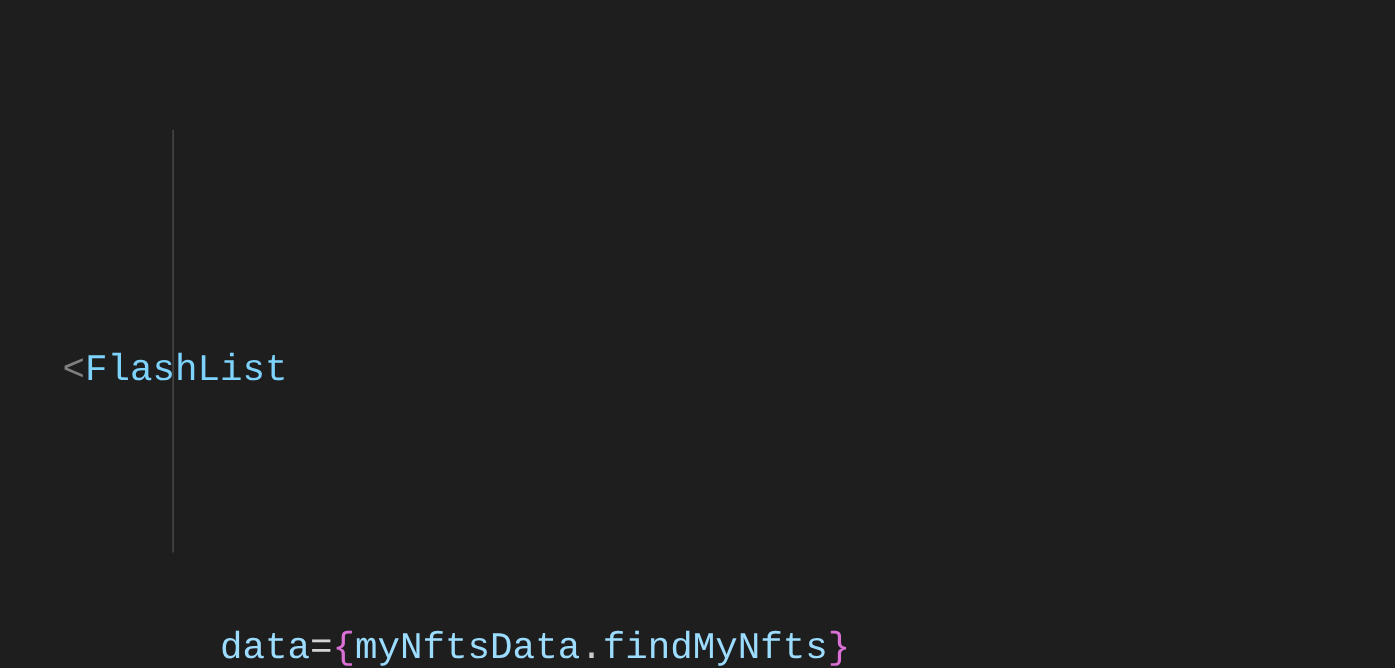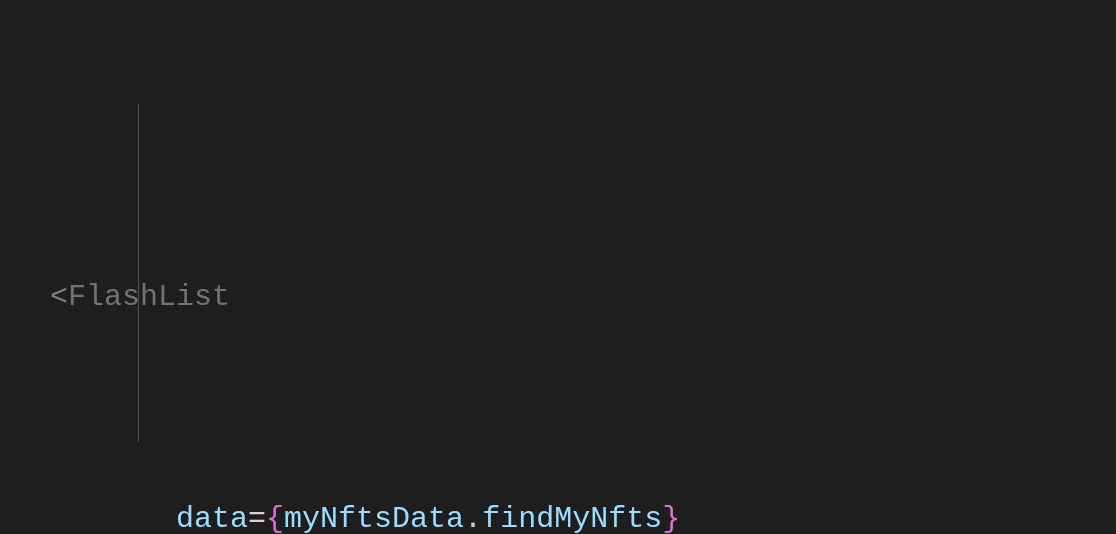--- a/index.html
+++ b/index.html
@@ -31,21 +31,21 @@
       background-color: #505050;
     }
     .line {
       display: block;
     }
     .indent {
       display: inline-block;
     }
     
     .tag-bracket { color: #808080; }
-    .tag-name { color: #737373; }
+    .tag-name { color: #7dd3fc; }
     .attr-name { color: #9cdcfe; }
     .brace { color: #da70d6; }
     .variable { color: #9cdcfe; }
     .dot { color: #cccccc; }
     .white { color: #d4d4d4; }
   </style>
 </head>
 <body>
 
 <div class="code-container">

